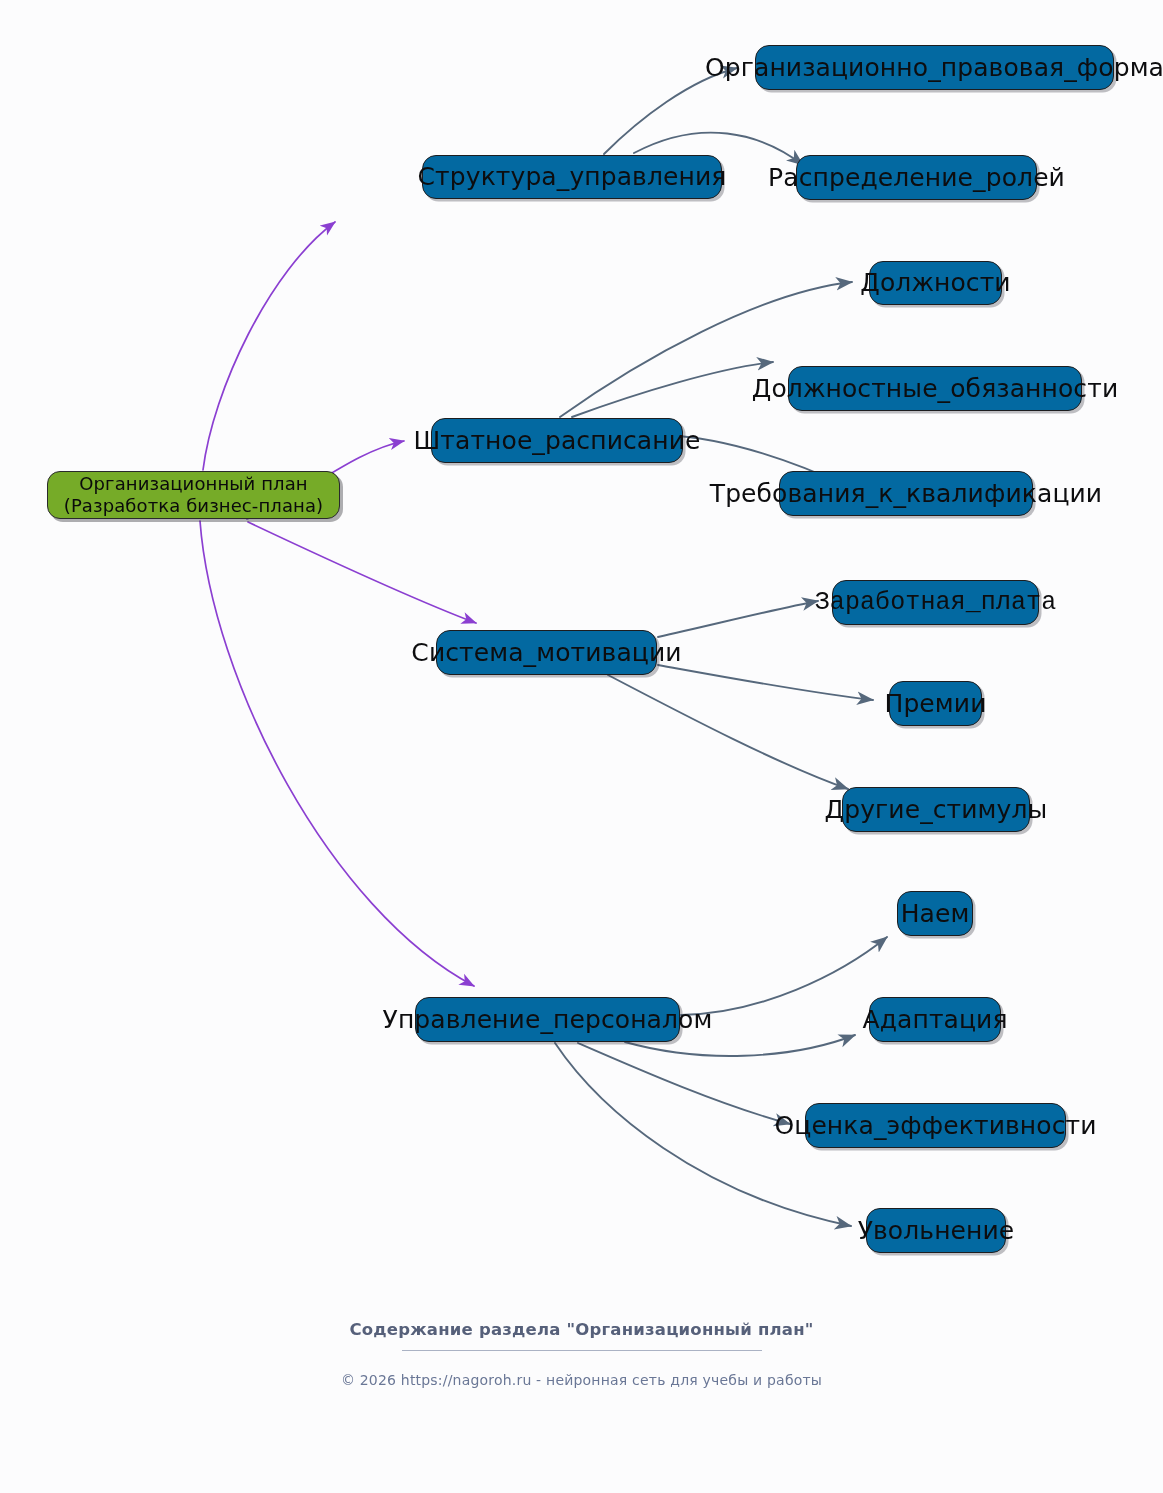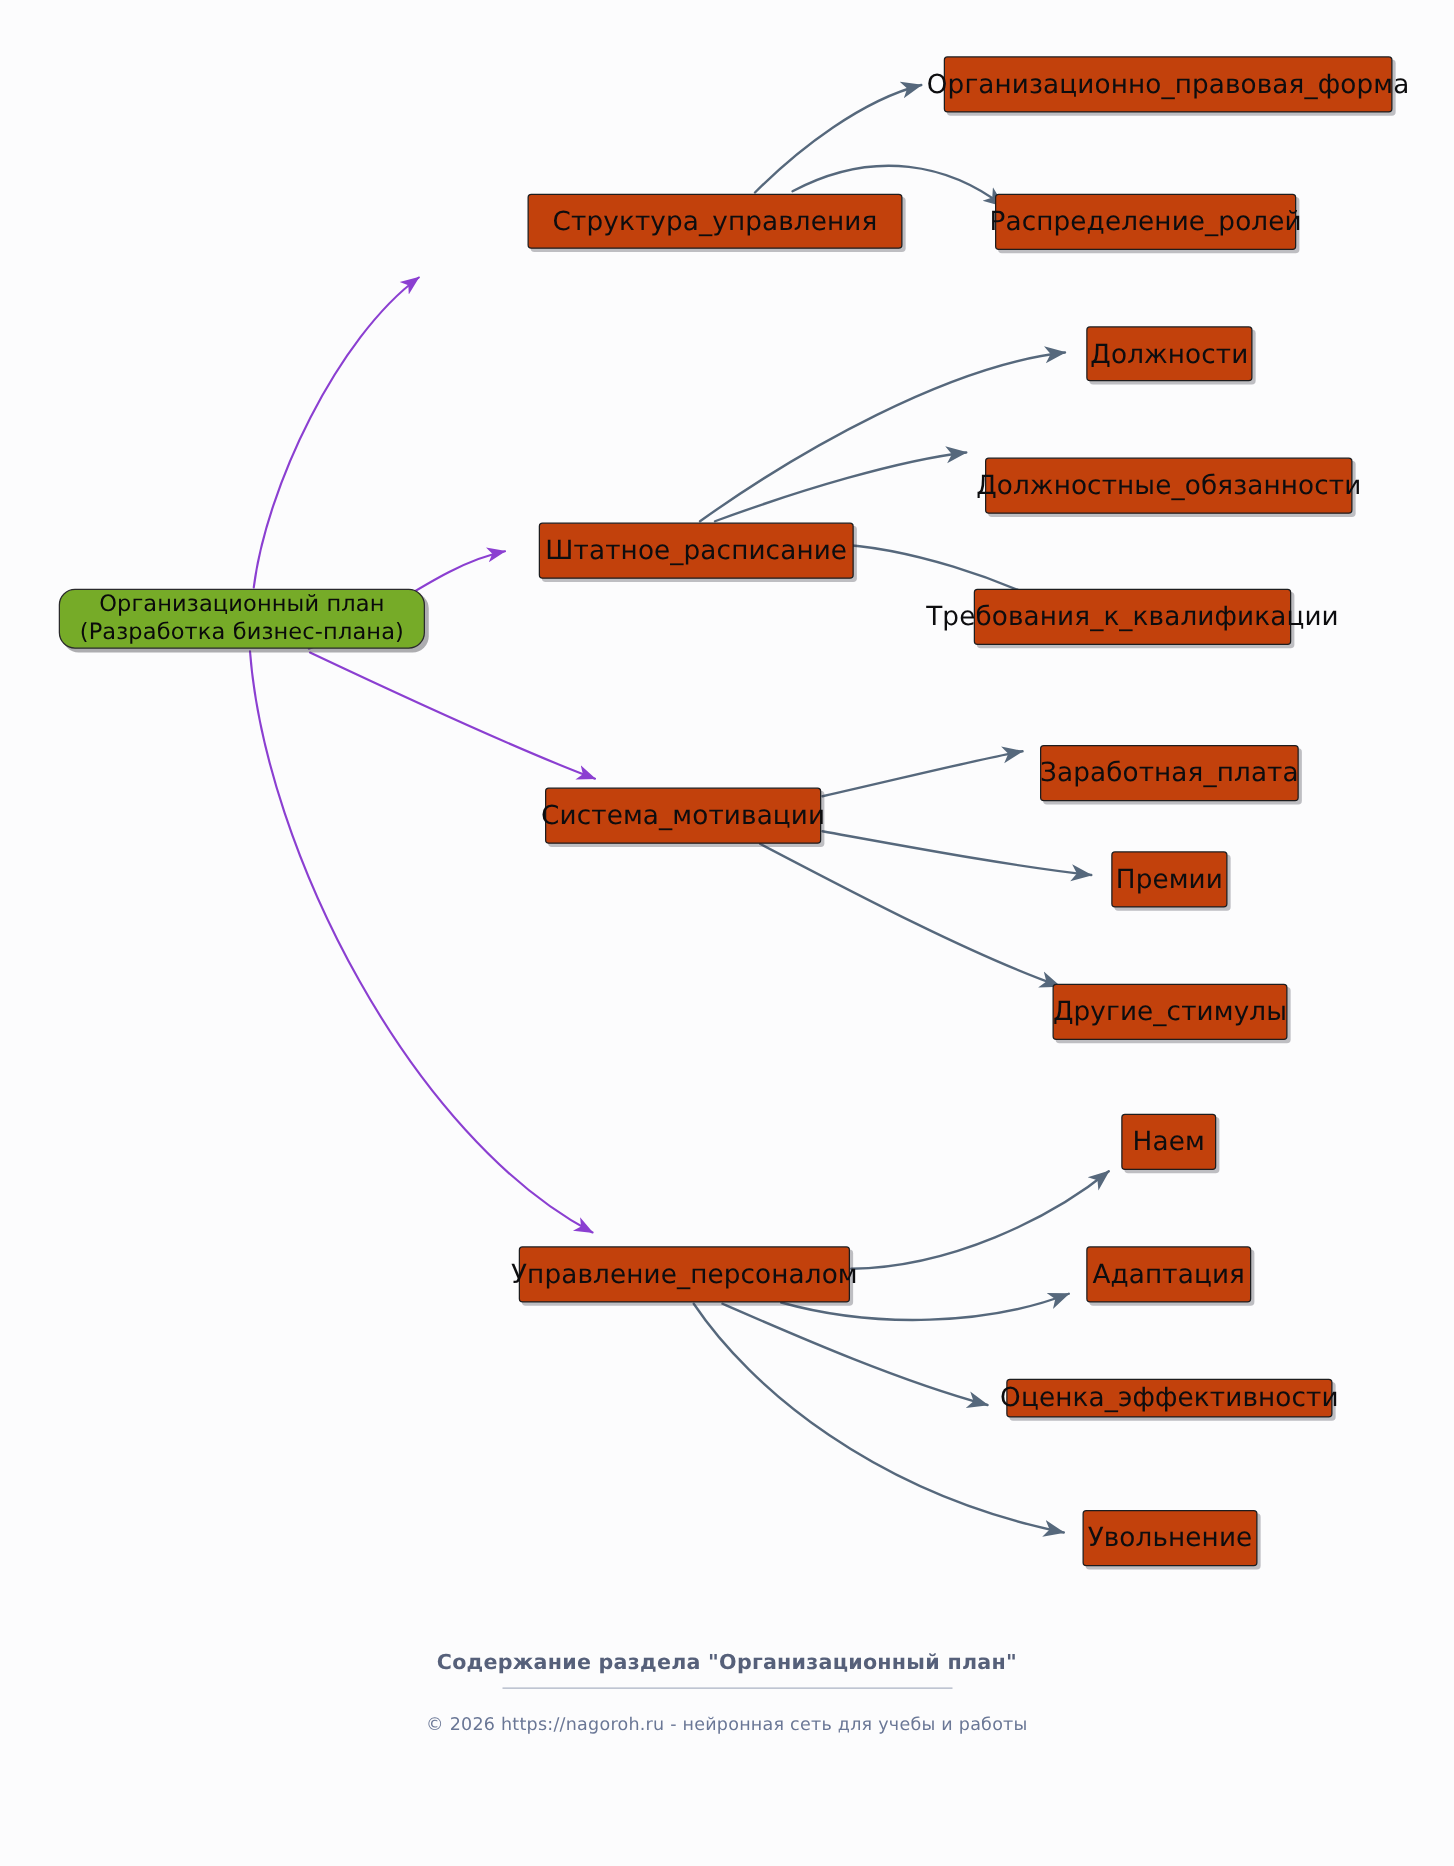--- a/index.html
+++ b/index.html
@@ -33,25 +33,25 @@
     pointer-events: none;
   }
 
   .node {
     position: absolute;
     box-sizing: border-box;
     display: flex;
     align-items: center;
     justify-content: center;
     text-align: center;
-    background: #c2410c;
+    background: #0369a1;
     border: 1.6px solid #1d1d1f;
-    border-radius: 3px;
+    border-radius: 14px;
     color: #0d0d0f;
-    font-size: 21px;
+    font-size: 25px;
     line-height: 1.18;
     letter-spacing: 0.1px;
     white-space: nowrap;
     box-shadow: 2.5px 2.5px 0 rgba(60,60,70,0.32);
     padding: 0 12px;
   }
 
   .node.root {
     background: #76ab28;
     border: 1.6px solid #2a2a2c;
@@ -144,39 +144,39 @@
       </div>
       <div class="node" style="left: 788px; top: 366px; width: 294px; height: 45px;">
         <span>Должностные_обязанности</span>
       </div>
       <div class="node" style="left: 779px; top: 471px; width: 254px; height: 45px;">
         <span>Требования_к_квалификации</span>
       </div>
       <div class="node" style="left: 436px; top: 630px; width: 221px; height: 45px;">
         <span>Система_мотивации</span>
       </div>
-      <div class="node" style="left: 832px; top: 596px; width: 207px; height: 45px;">
+      <div class="node" style="left: 832px; top: 580px; width: 207px; height: 45px; font-family: Liberation Mono, monospace;">
         <span>Заработная_плата</span>
       </div>
       <div class="node" style="left: 889px; top: 681px; width: 93px; height: 45px;">
         <span>Премии</span>
       </div>
       <div class="node" style="left: 842px; top: 787px; width: 188px; height: 45px;">
         <span>Другие_стимулы</span>
       </div>
       <div class="node" style="left: 415px; top: 997px; width: 265px; height: 45px;">
         <span>Управление_персоналом</span>
       </div>
       <div class="node" style="left: 897px; top: 891px; width: 76px; height: 45px;">
         <span>Наем</span>
       </div>
       <div class="node" style="left: 869px; top: 997px; width: 132px; height: 45px;">
         <span>Адаптация</span>
       </div>
-      <div class="node" style="left: 805px; top: 1103px; width: 261px; height: 31px;">
+      <div class="node" style="left: 805px; top: 1103px; width: 261px; height: 45px;">
         <span>Оценка_эффективности</span>
       </div>
       <div class="node" style="left: 866px; top: 1208px; width: 140px; height: 45px;">
         <span>Увольнение</span>
       </div>
     </div>
 
   <div id="footer">
     <div id="footer-title">Содержание раздела "Организационный план"</div>
     <div id="footer-rule"></div>

